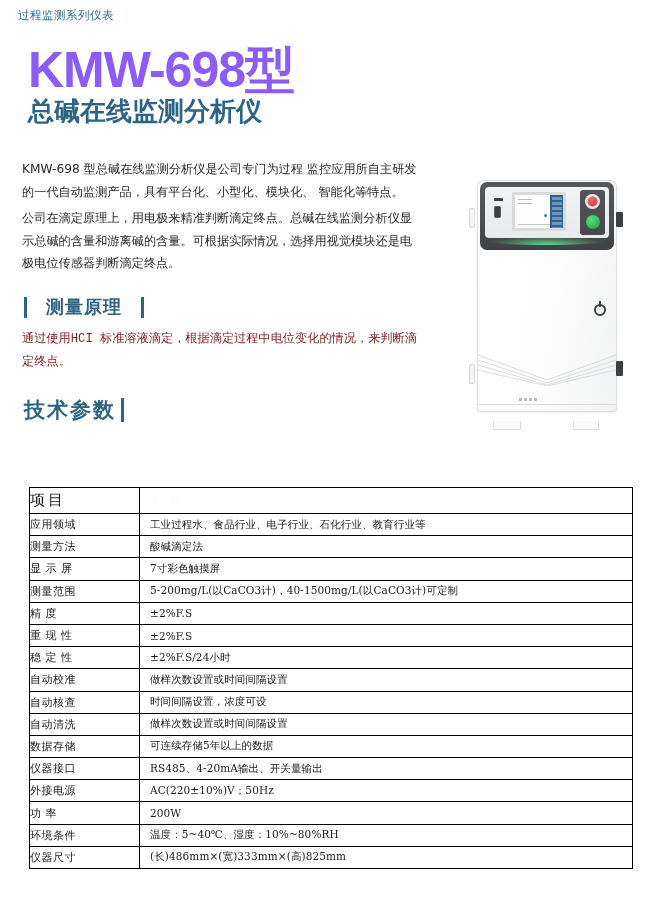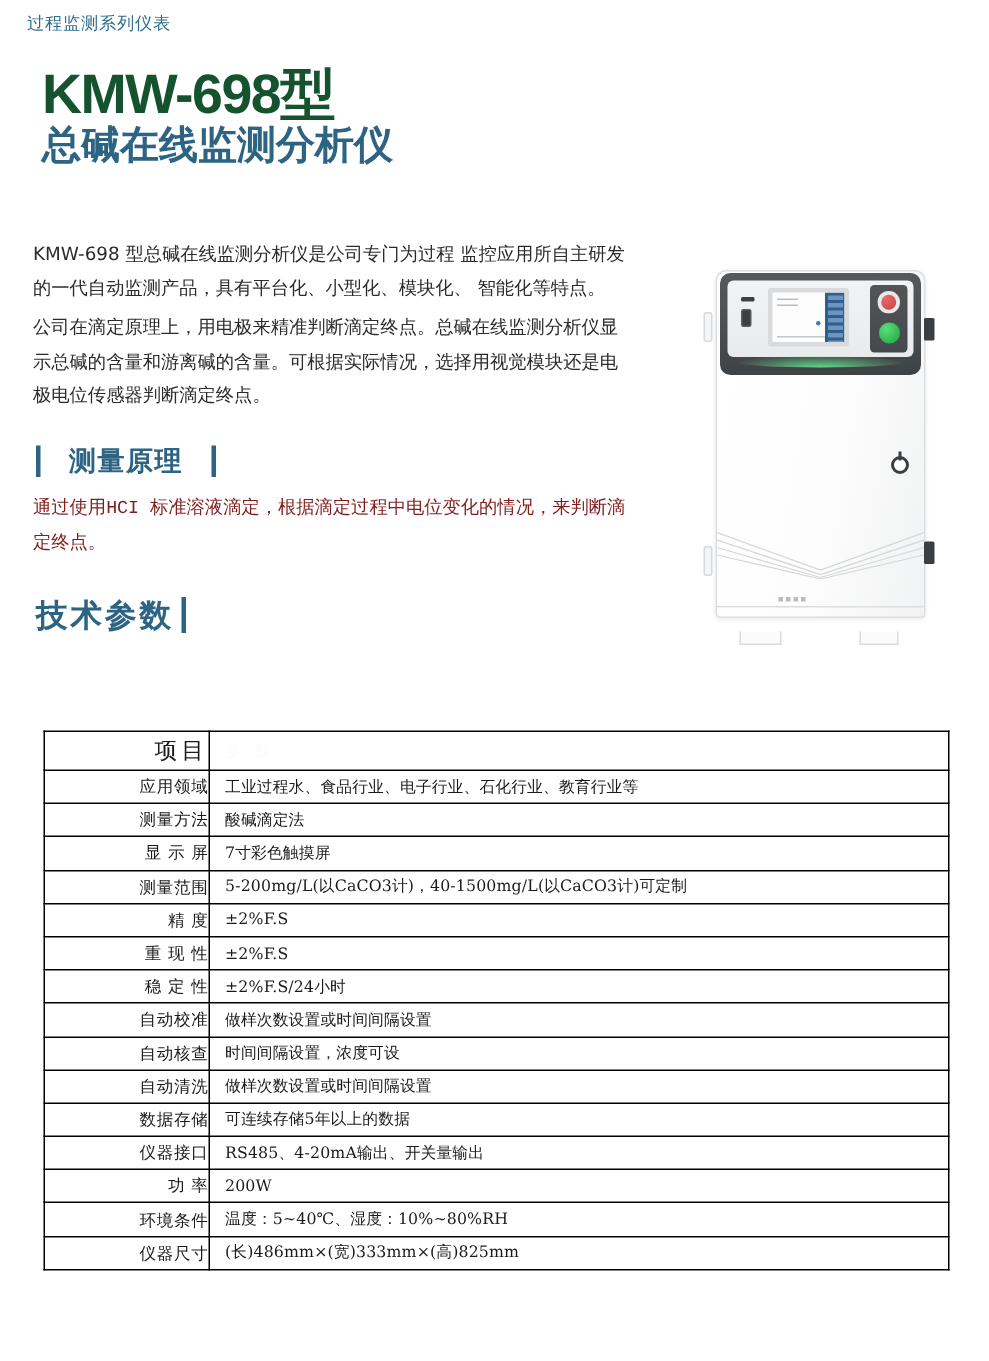--- a/index.html
+++ b/index.html
@@ -25,23 +25,23 @@
     font-family: "DejaVu Sans", sans-serif;
     font-weight: 500;
   }
 
   
   .title-block {
     position: absolute;
     left: 28px; top: 44px;
   }
   .title-main {
-    font-size: 37px;
+    font-size: 50px;
     font-weight: bold;
-    color: #14532d;
+    color: #8b5cf6;
     letter-spacing: -1px;
     line-height: 1.05;
     font-family: "Liberation Sans", sans-serif;
   }
   .title-sub {
     font-size: 26px;
     font-weight: bold;
     color: #2d6484;
     letter-spacing: 0px;
     margin-top: 0;
@@ -285,21 +285,21 @@
   .spec-table td {
     border: 1px solid #000000;
     padding: 0;
     height: 22.2px;
     font-size: 11px;
     color: #1a1a1a;
     vertical-align: middle;
   }
   .spec-table td.k {
     width: 110px;
-    text-align: right;
+    text-align: left;
     letter-spacing: 0.5px;
   }
   .spec-table td.v {
     padding-left: 10px;
     font-size: 10.5px;
     letter-spacing: 0.1px;
   }
   .spec-table tr.head td {
     height: 26px;
   }
@@ -453,20 +453,24 @@
       </tr>
       <tr>
         <td class="k">数据存储</td>
         <td class="v">可连续存储5年以上的数据</td>
       </tr>
       <tr>
         <td class="k">仪器接口</td>
         <td class="v">RS485、4-20mA输出、开关量输出</td>
       </tr>
       <tr>
+        <td class="k">外接电源</td>
+        <td class="v">AC(220±10%)V；50Hz</td>
+      </tr>
+      <tr>
         <td class="k">功  率</td>
         <td class="v">200W</td>
       </tr>
       <tr>
         <td class="k">环境条件</td>
         <td class="v">温度：5~40℃、湿度：10%~80%RH</td>
       </tr>
       <tr>
         <td class="k">仪器尺寸</td>
         <td class="v">(长)486mm×(宽)333mm×(高)825mm</td>

